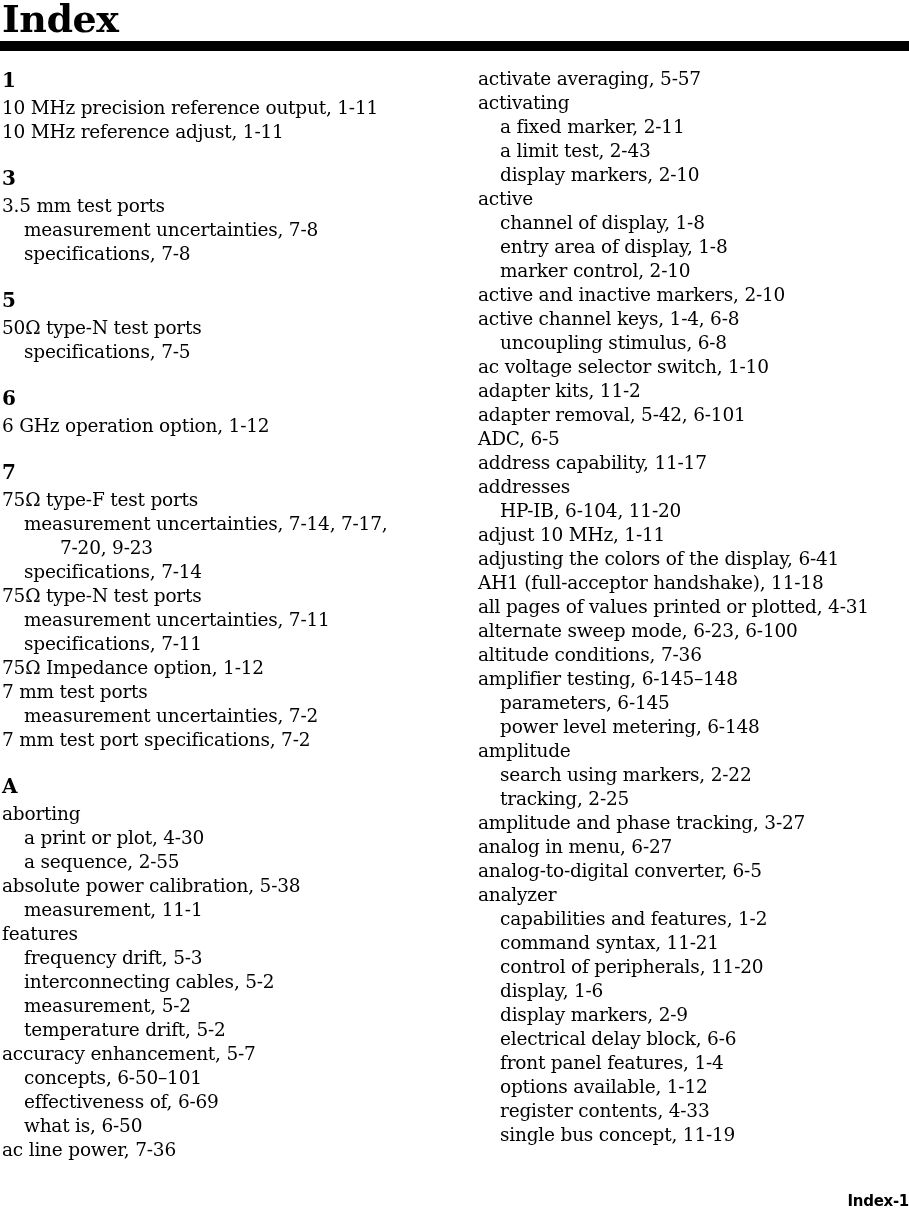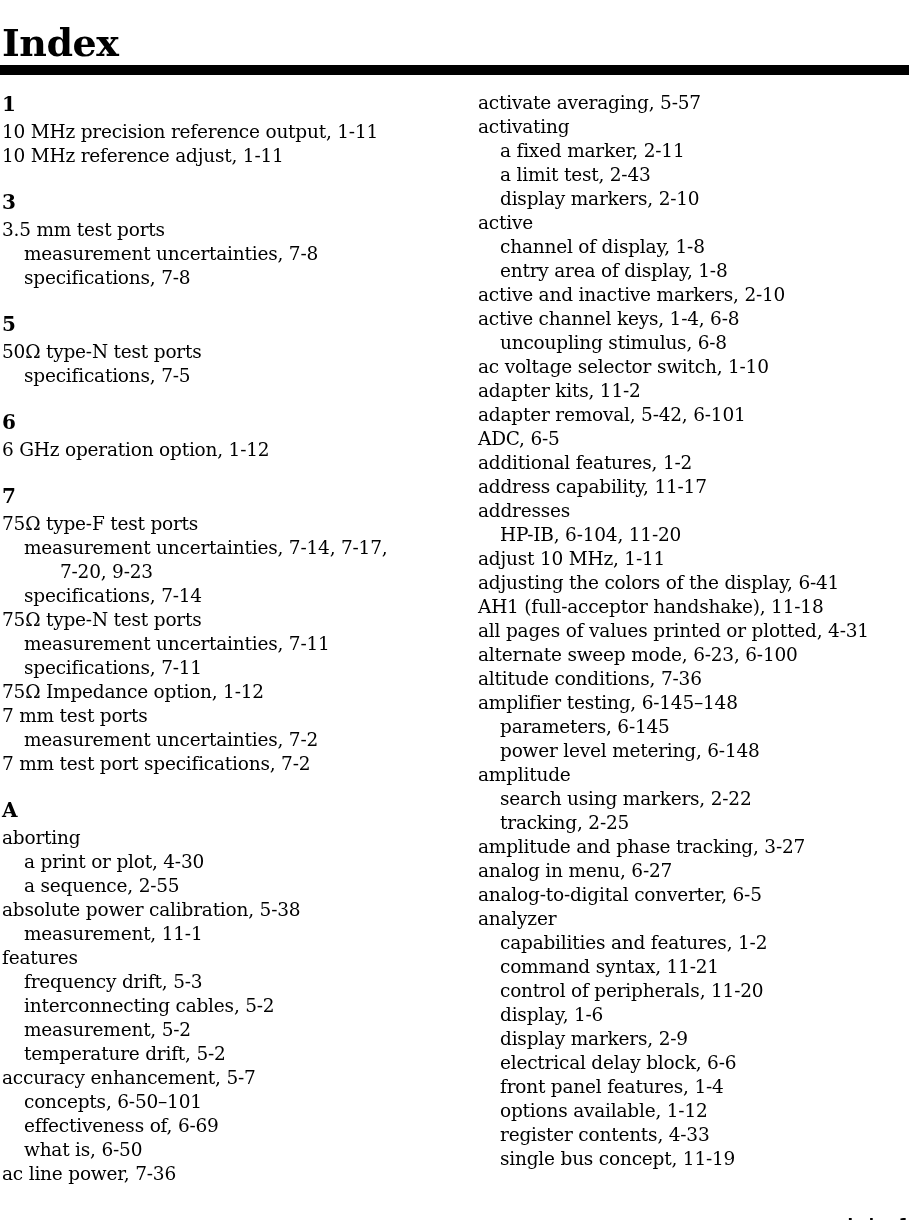--- a/index.html
+++ b/index.html
@@ -11,21 +11,20 @@
     width: 909px;
     height: 1220px;
     position: relative;
     overflow: hidden;
     font-family: "DejaVu Serif", serif;
     color: #000000;
   }
   .page {
     position: absolute;
     inset: 0;
-    margin-top: 24px;
   }
   .title {
     font-family: "DejaVu Serif", serif;
     font-weight: bold;
     font-size: 38px;
     line-height: 36px;
     letter-spacing: -0.5px;
     margin: 0 0 0 2px;
     padding-top: 1px;
   }
@@ -145,28 +144,28 @@
     <div class="col col-right">
         <div class="section">
           <div class="entry indent-0">activate averaging, 5-57</div>
           <div class="entry indent-0">activating</div>
           <div class="entry indent-1">a fixed marker, 2-11</div>
           <div class="entry indent-1">a limit test, 2-43</div>
           <div class="entry indent-1">display markers, 2-10</div>
           <div class="entry indent-0">active</div>
           <div class="entry indent-1">channel of display, 1-8</div>
           <div class="entry indent-1">entry area of display, 1-8</div>
+          <div class="entry indent-1">marker control, 2-10</div>
           <div class="entry indent-0">active and inactive markers, 2-10</div>
           <div class="entry indent-0">active channel keys, 1-4, 6-8</div>
           <div class="entry indent-1">uncoupling stimulus, 6-8</div>
           <div class="entry indent-0">ac voltage selector switch, 1-10</div>
           <div class="entry indent-0">adapter kits, 11-2</div>
           <div class="entry indent-0">adapter removal, 5-42, 6-101</div>
           <div class="entry indent-0">ADC, 6-5</div>
-          <div class="entry indent-0">additional features, 1-2</div>
           <div class="entry indent-0">address capability, 11-17</div>
           <div class="entry indent-0">addresses</div>
           <div class="entry indent-1">HP-IB, 6-104, 11-20</div>
           <div class="entry indent-0">adjust 10 MHz, 1-11</div>
           <div class="entry indent-0">adjusting the colors of the display, 6-41</div>
           <div class="entry indent-0">AH1 (full-acceptor handshake), 11-18</div>
           <div class="entry indent-0">all pages of values printed or plotted, 4-31</div>
           <div class="entry indent-0">alternate sweep mode, 6-23, 6-100</div>
           <div class="entry indent-0">altitude conditions, 7-36</div>
           <div class="entry indent-0">amplifier testing, 6-145–148</div>

